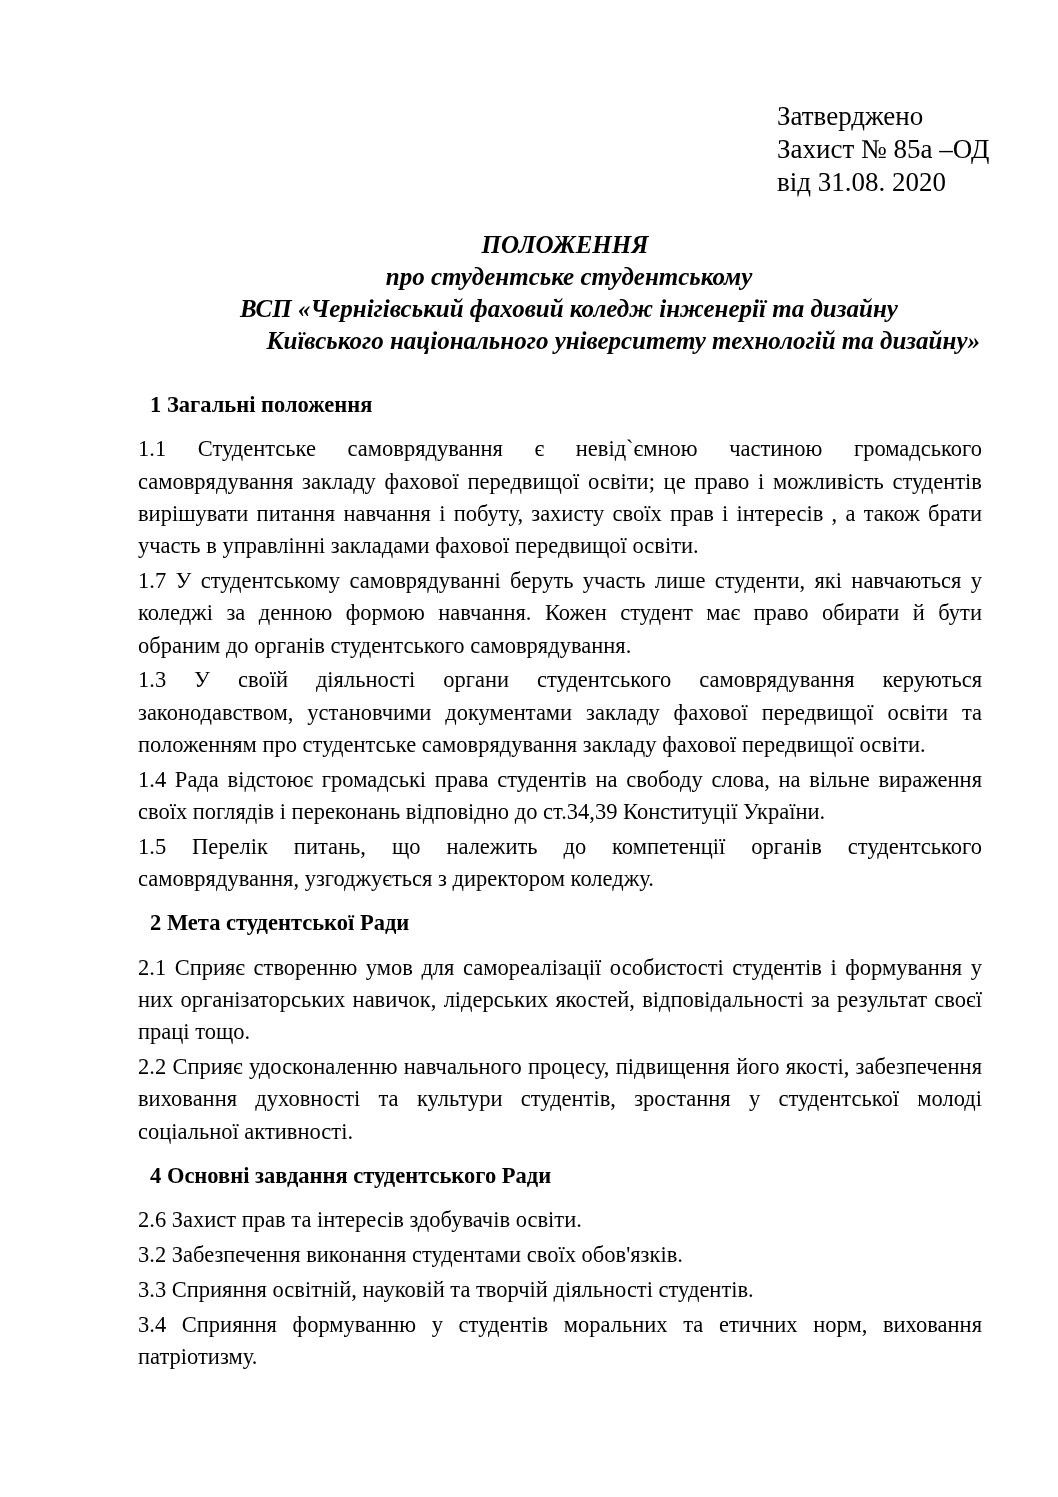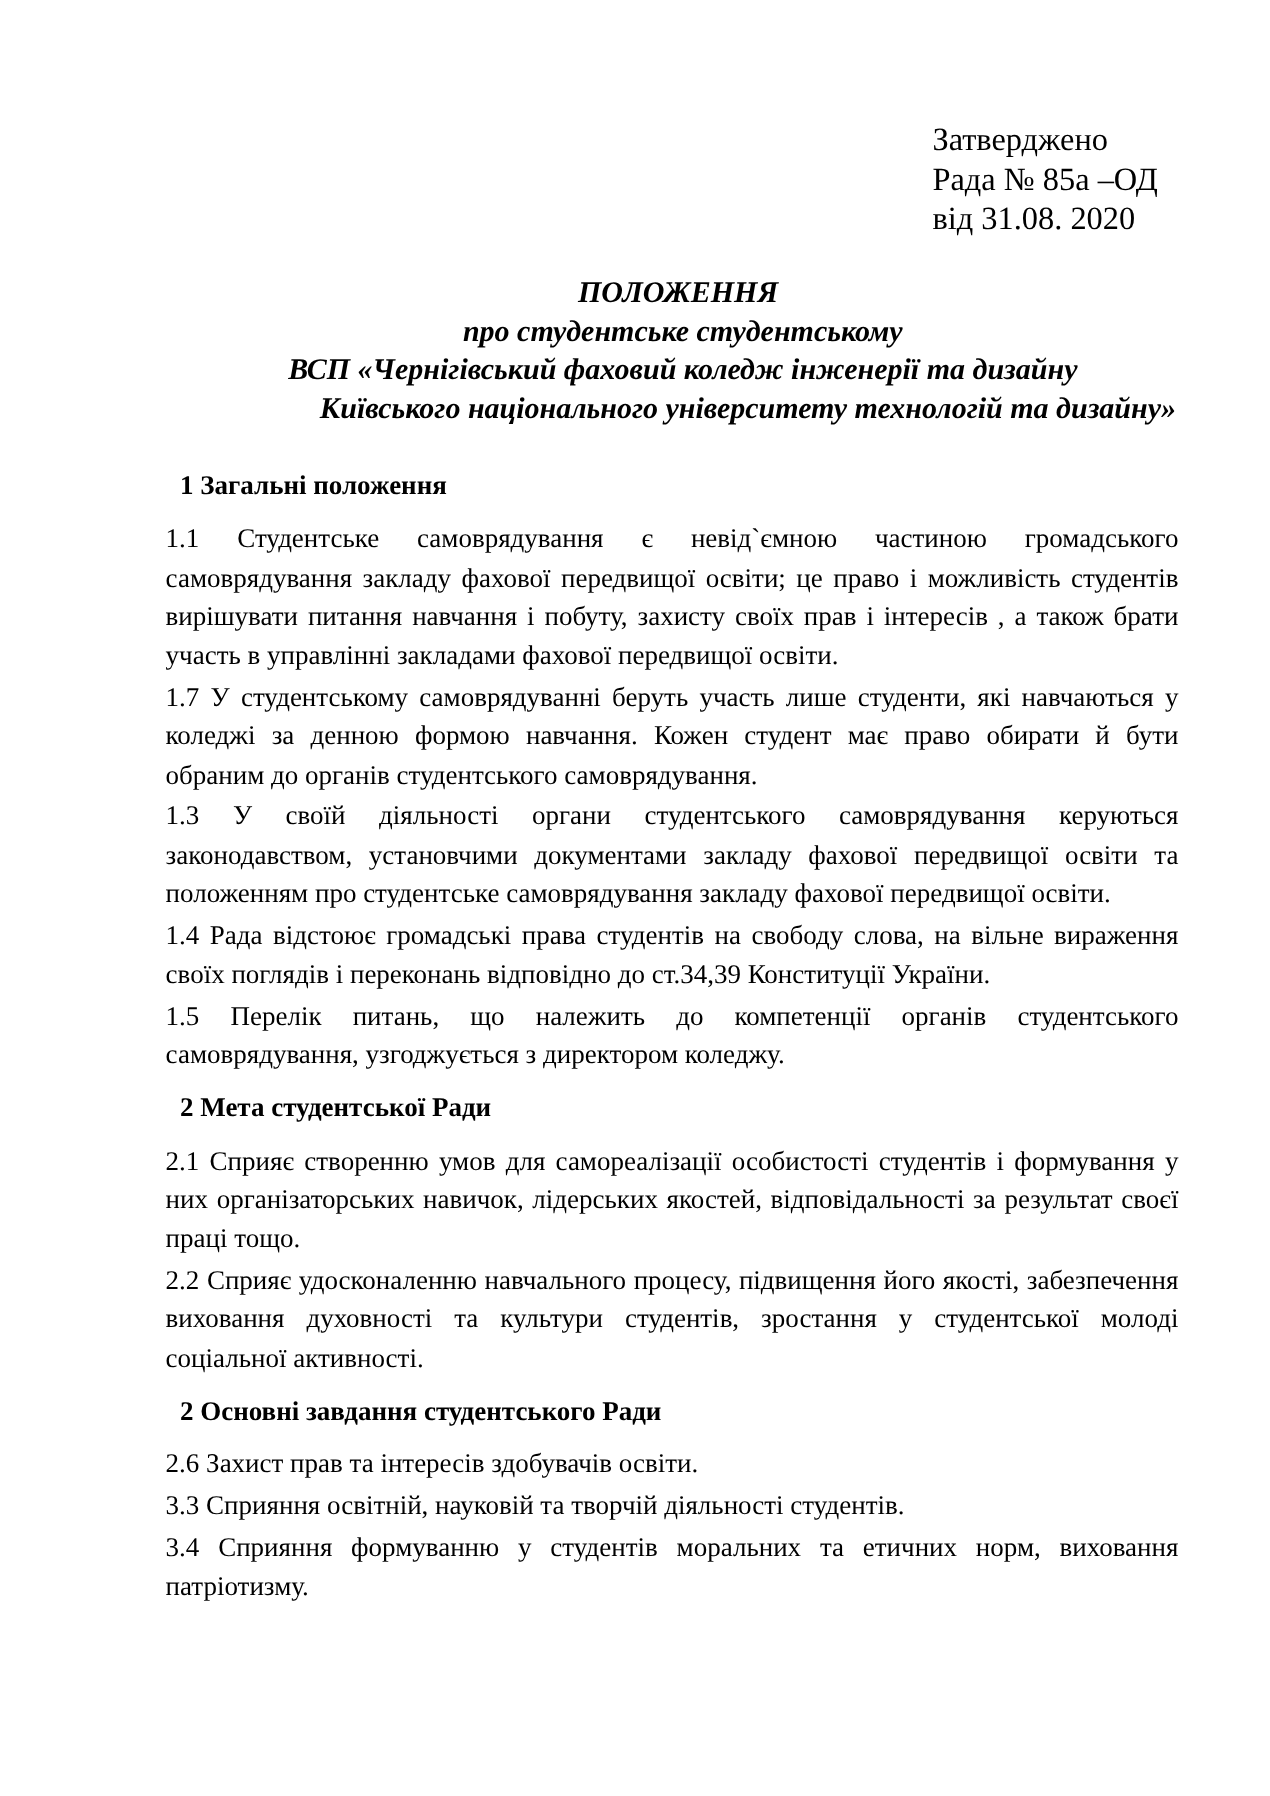--- a/index.html
+++ b/index.html
@@ -30,21 +30,21 @@
   .para { margin: 0; padding-top: 2.5px; }
   .heading + .para { padding-top: 0; }
 </style>
 </head>
 <body>
 
 <div class="page">
 
   <div class="approval">
     <div>Затверджено</div>
-    <div>Рада № 85а –ОД</div>
+    <div>Захист № 85а –ОД</div>
     <div>від 31.08. 2020</div>
   </div>
 
   <div class="title-block">
     <div class="t1">ПОЛОЖЕННЯ</div>
     <div class="t2">про студентське студентському</div>
     <div class="t3">ВСП «Чернігівський фаховий коледж інженерії та дизайну</div>
     <div class="t4">Київського національного університету технологій та дизайну»</div>
   </div>
 
@@ -54,19 +54,20 @@
     <p class="para">1.1 Студентське самоврядування є невід`ємною частиною громадського самоврядування закладу фахової передвищої освіти; це право і можливість студентів вирішувати питання навчання і побуту, захисту своїх прав і інтересів , а також брати участь в управлінні закладами фахової передвищої освіти.</p>
     <p class="para">1.7 У студентському самоврядуванні беруть участь лише студенти, які навчаються у коледжі за денною формою навчання. Кожен студент має право обирати й бути обраним до органів студентського самоврядування.</p>
     <p class="para">1.3 У своїй діяльності органи студентського самоврядування керуються законодавством, установчими документами закладу фахової передвищої освіти та положенням про студентське самоврядування закладу фахової передвищої освіти.</p>
     <p class="para">1.4 Рада відстоює громадські права студентів на свободу слова, на вільне вираження своїх поглядів і переконань відповідно до ст.34,39 Конституції України.</p>
     <p class="para">1.5 Перелік питань, що належить до компетенції органів студентського самоврядування, узгоджується з директором коледжу.</p>
 
     <p class="heading">2 Мета студентської Ради</p>
     <p class="para">2.1 Сприяє створенню умов для самореалізації особистості студентів і формування у них організаторських навичок, лідерських якостей, відповідальності за результат своєї праці тощо.</p>
     <p class="para">2.2 Сприяє удосконаленню навчального процесу, підвищення його якості, забезпечення виховання духовності та культури студентів, зростання у студентської молоді соціальної активності.</p>
 
-    <p class="heading">2 Основні завдання студентського Ради</p>
+    <p class="heading">4 Основні завдання студентського Ради</p>
     <p class="para">2.6 Захист прав та інтересів здобувачів освіти.</p>
+    <p class="para">3.2 Забезпечення виконання студентами своїх обов'язків.</p>
     <p class="para">3.3 Сприяння освітній, науковій та творчій діяльності студентів.</p>
     <p class="para">3.4 Сприяння формуванню у студентів моральних та етичних норм, виховання патріотизму.</p>
   </div>
 
 </div>
 
 </body></html>

